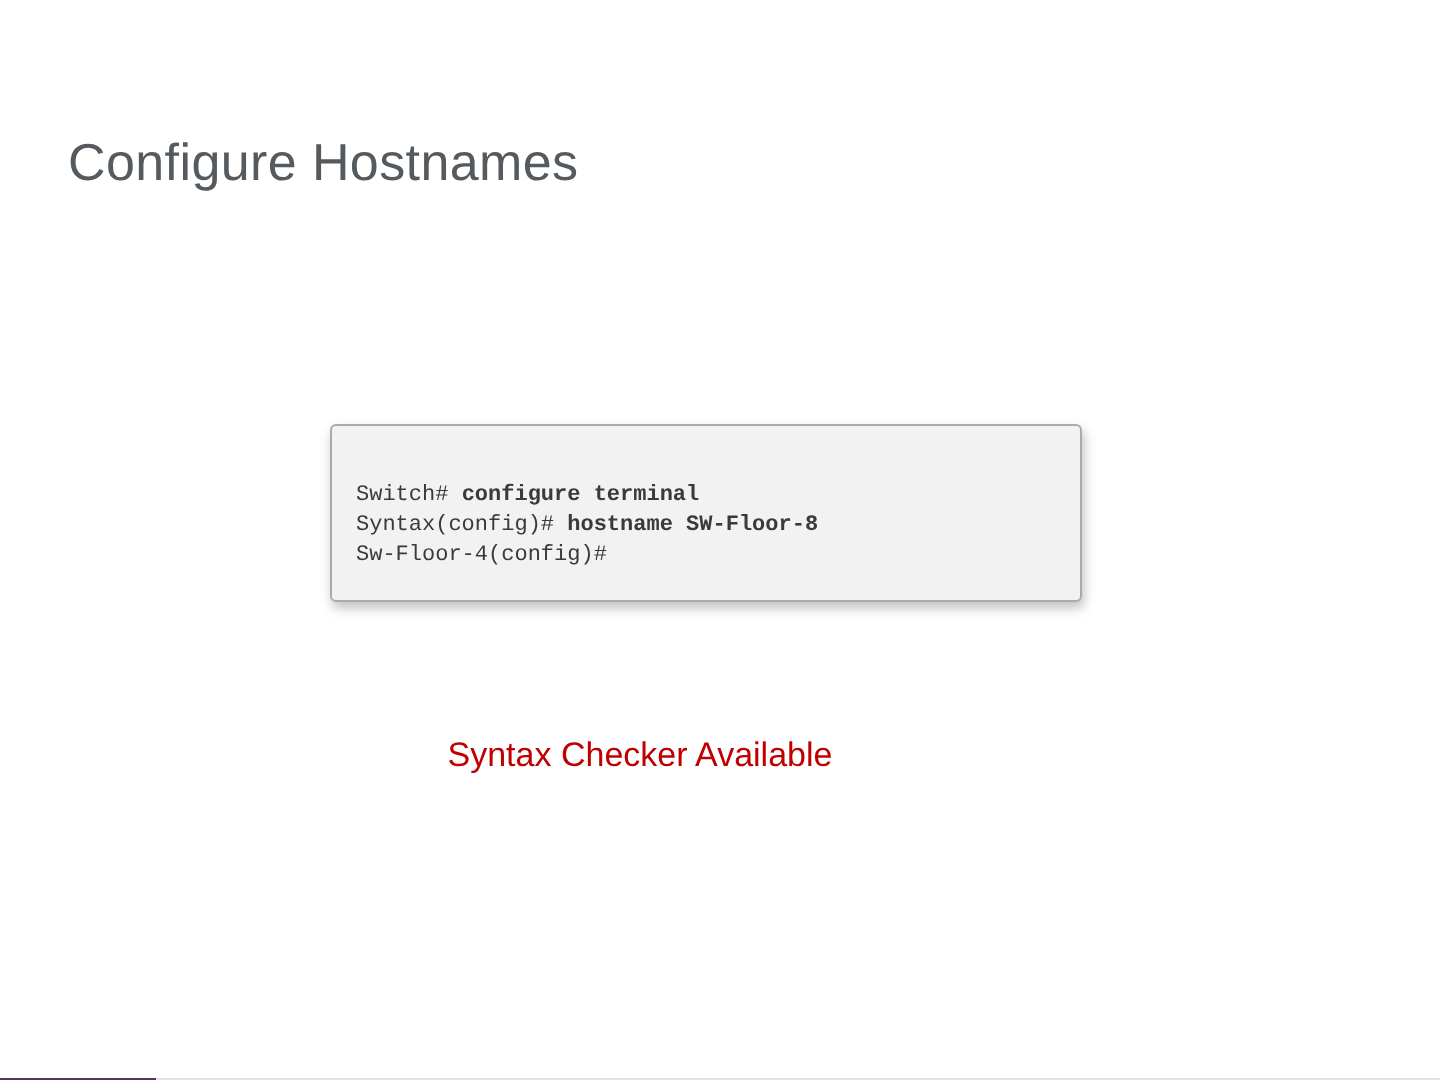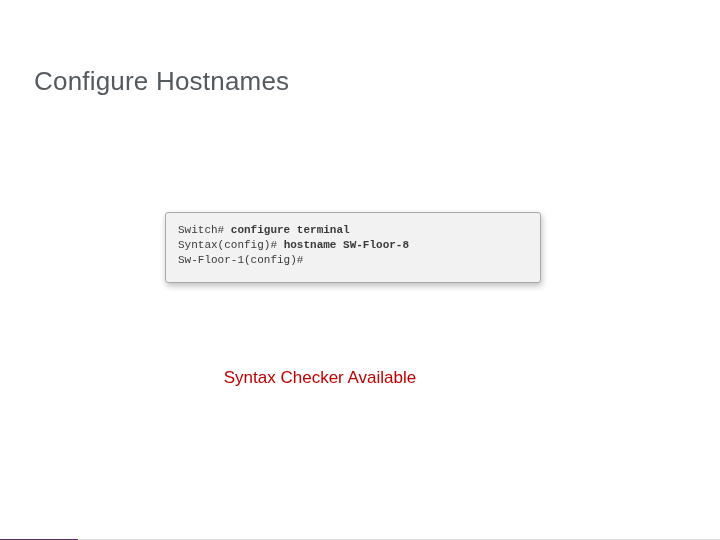--- a/index.html
+++ b/index.html
@@ -28,21 +28,21 @@
     letter-spacing: 0.2px;
   }
   .terminal-box {
     position: absolute;
     top: 180px;
     left: 165px;
     width: 350px;
     background: #f2f2f2;
     border: 1px solid #aaaaaa;
     border-radius: 3px;
-    padding: 10px 12px 14px 12px;
+    padding: 28px 12px 14px 12px;
     box-shadow: 1px 3px 6px rgba(0,0,0,0.25);
   }
   .terminal-box .line {
     font-family: "Courier New", Courier, monospace;
     font-size: 11px;
     color: #3a3a3a;
     line-height: 1.35;
     white-space: pre;
   }
   .terminal-box .line .bold { font-weight: bold; }
@@ -102,21 +102,21 @@
 </head>
 <body>
 
 <div class="slide">
 
   <div class="title">Configure Hostnames</div>
 
   <div class="terminal-box">
     <div class="line"><span>Switch# </span><span class="bold">configure terminal</span></div>
     <div class="line"><span>Syntax(config)# </span><span class="bold">hostname SW-Floor-8</span></div>
-    <div class="line">Sw-Floor-1(config)#</div>
+    <div class="line">Sw-Floor-4(config)#</div>
   </div>
 
   <div class="notice">Syntax Checker Available</div>
 
   <div class="progress-bar"></div>
 
   <div class="footer">
     <div class="copyright">© 2013 Cisco and/or its affiliates. All rights reserved.</div>
     <div class="cisco-public">Cisco Public</div>
     <div class="page-num">27</div>

